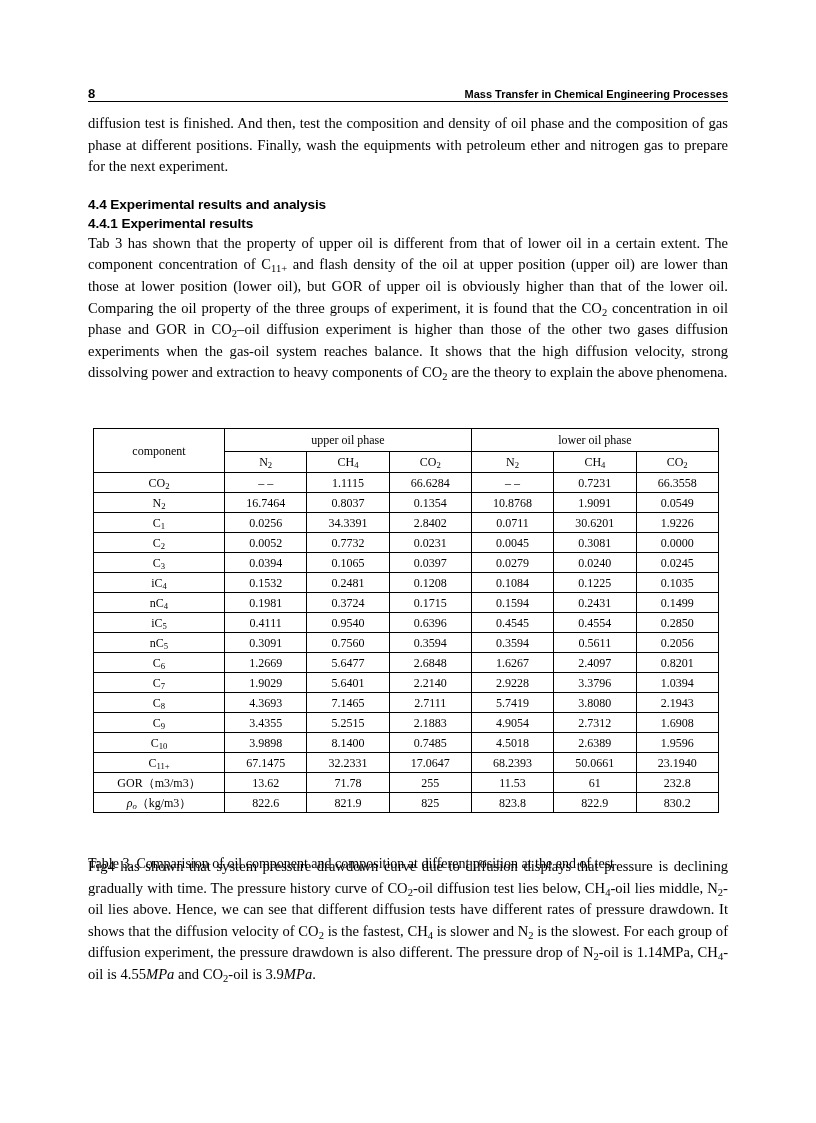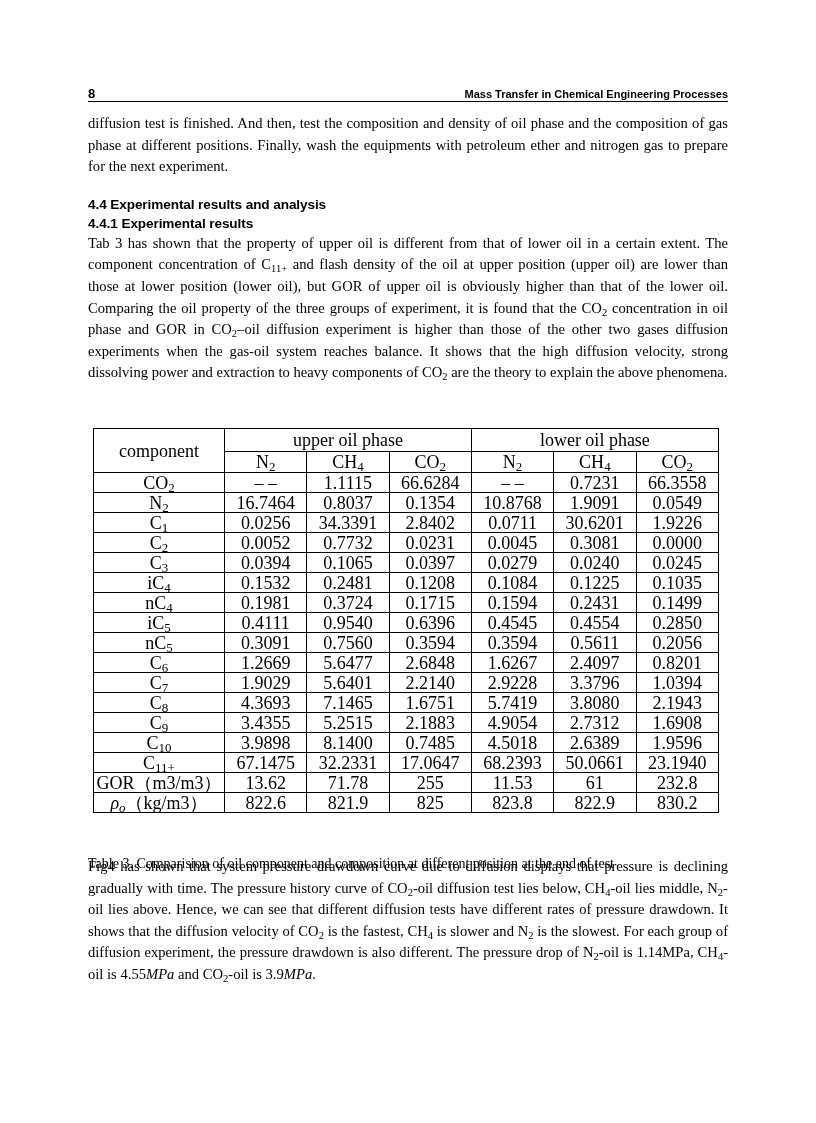--- a/index.html
+++ b/index.html
@@ -95,21 +95,21 @@
   .tablewrap {
     position: absolute;
     left: 93px;
     top: 428px;
     width: 625px;
   }
   table.datatable {
     border-collapse: collapse;
     width: 625px;
     font-family: "Liberation Serif", "DejaVu Serif", serif;
-    font-size: 18px;
+    font-size: 12px;
     table-layout: fixed;
   }
   table.datatable td, table.datatable th {
     border: 1.1px solid #000;
     text-align: center;
     vertical-align: middle;
     height: 20px;
     padding: 0 2px;
     font-weight: normal;
     line-height: 18px;
@@ -292,21 +292,21 @@
             <td>5.6401</td>
             <td>2.2140</td>
             <td>2.9228</td>
             <td>3.3796</td>
             <td>1.0394</td>
           </tr>
           <tr>
             <td><span>C</span><sub>8</sub></td>
             <td>4.3693</td>
             <td>7.1465</td>
-            <td>1.6751</td>
+            <td>2.7111</td>
             <td>5.7419</td>
             <td>3.8080</td>
             <td>2.1943</td>
           </tr>
           <tr>
             <td><span>C</span><sub>9</sub></td>
             <td>3.4355</td>
             <td>5.2515</td>
             <td>2.1883</td>
             <td>4.9054</td>

